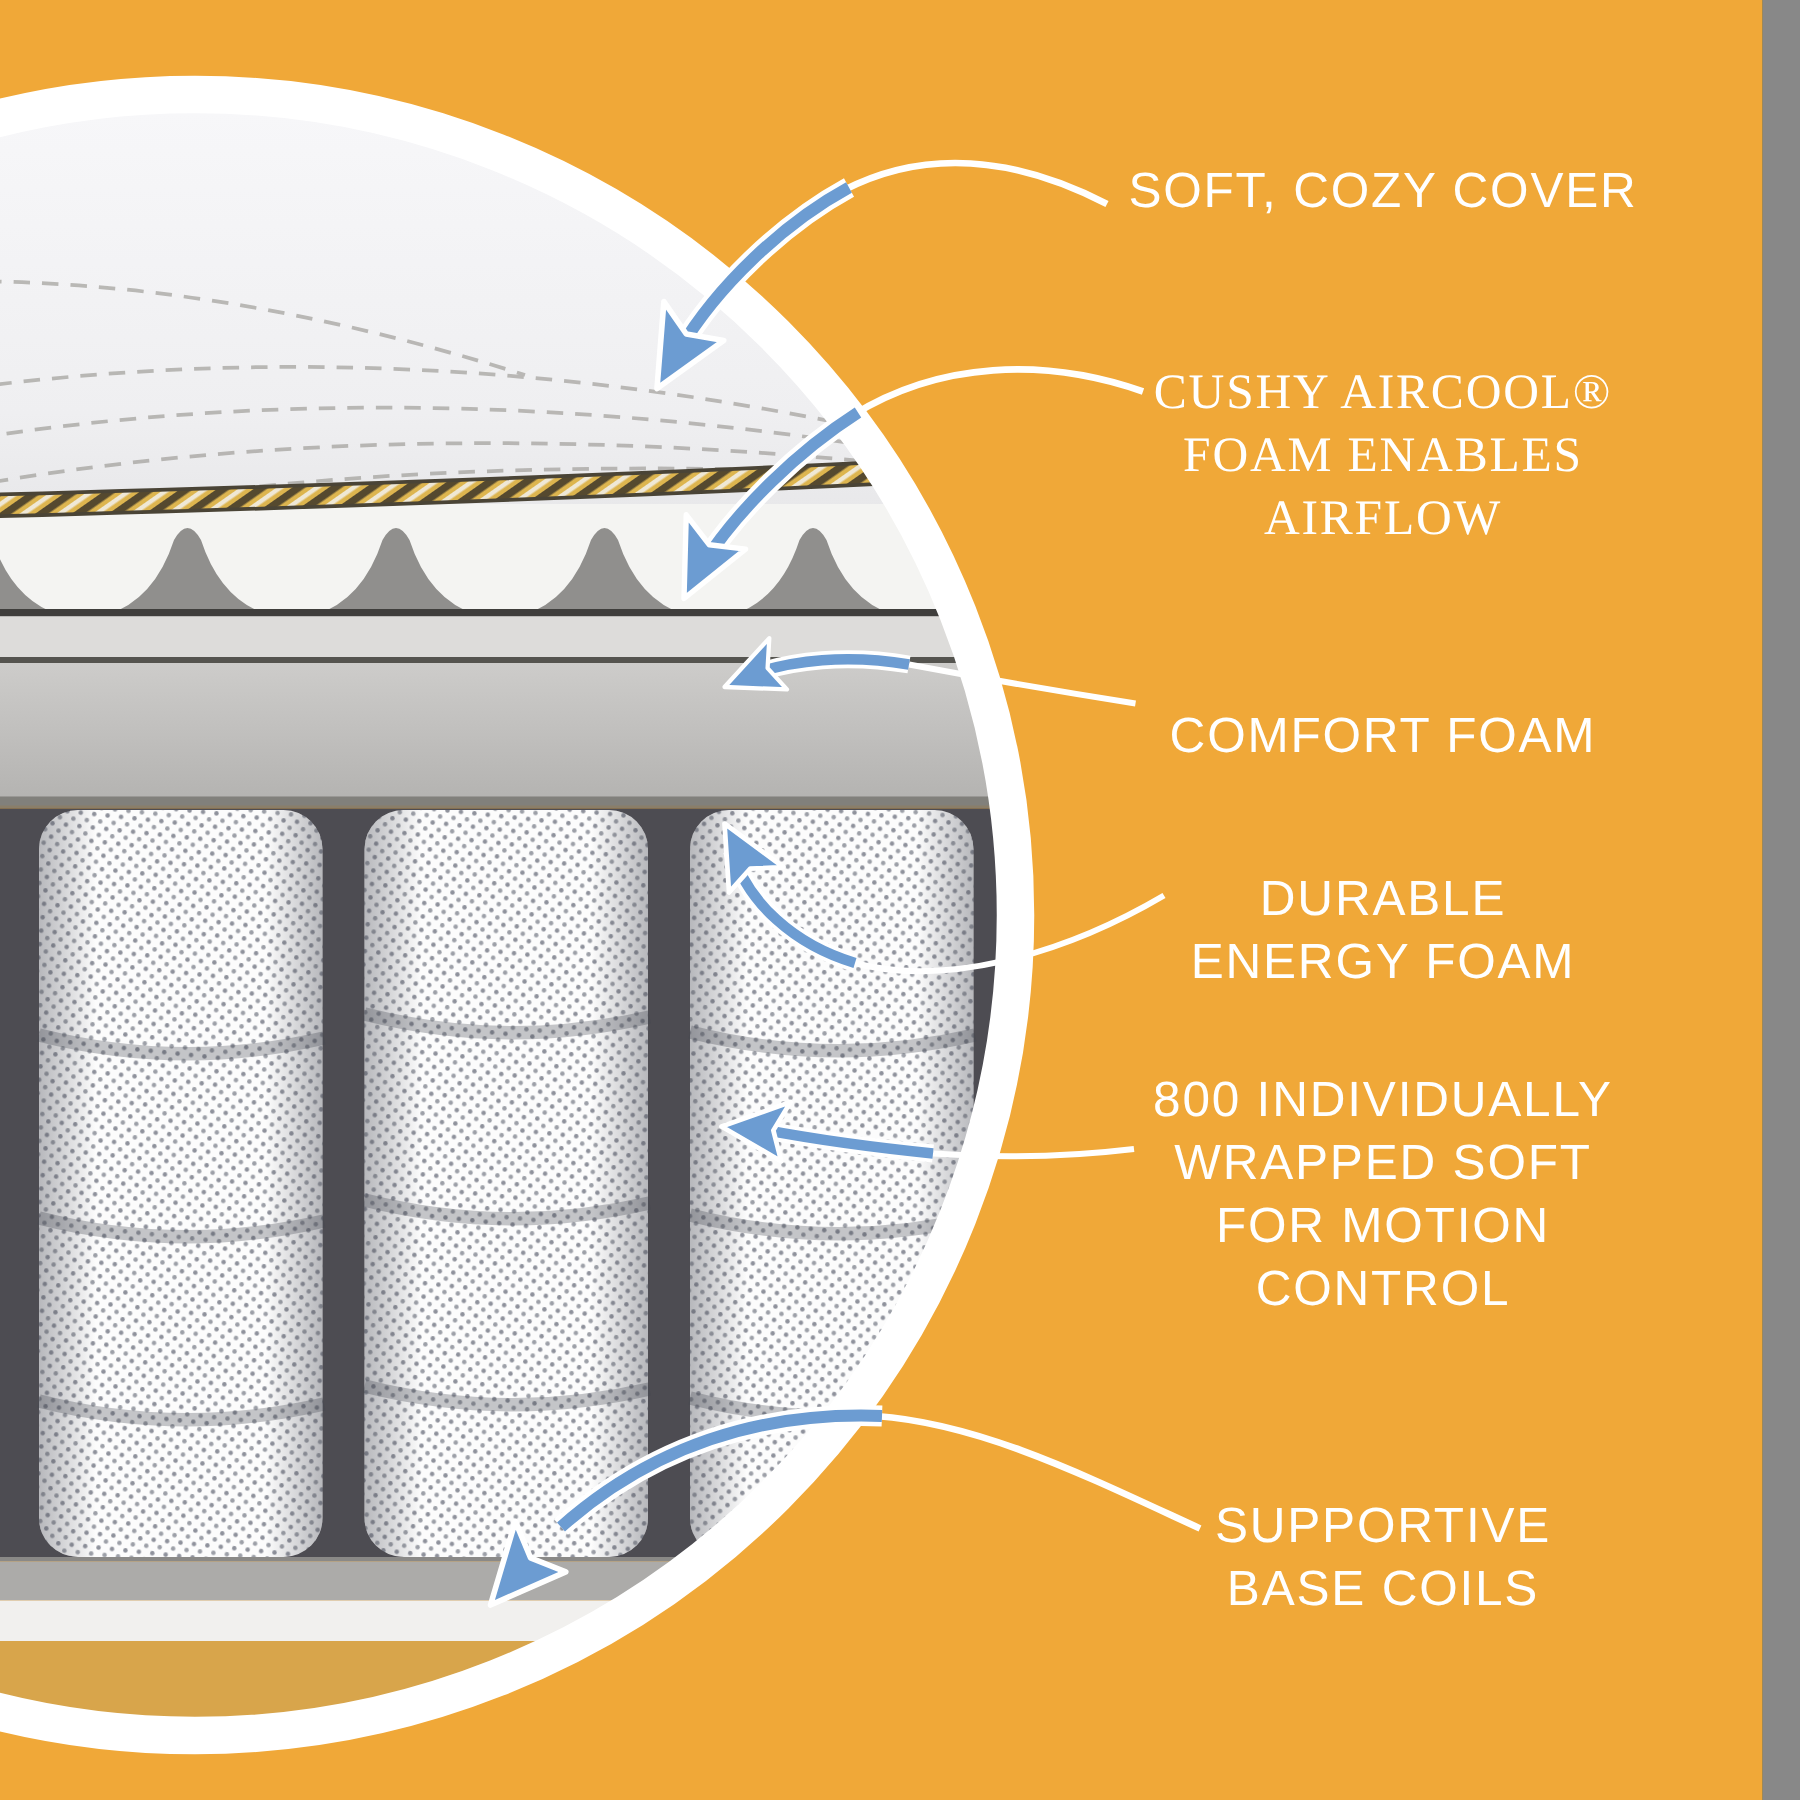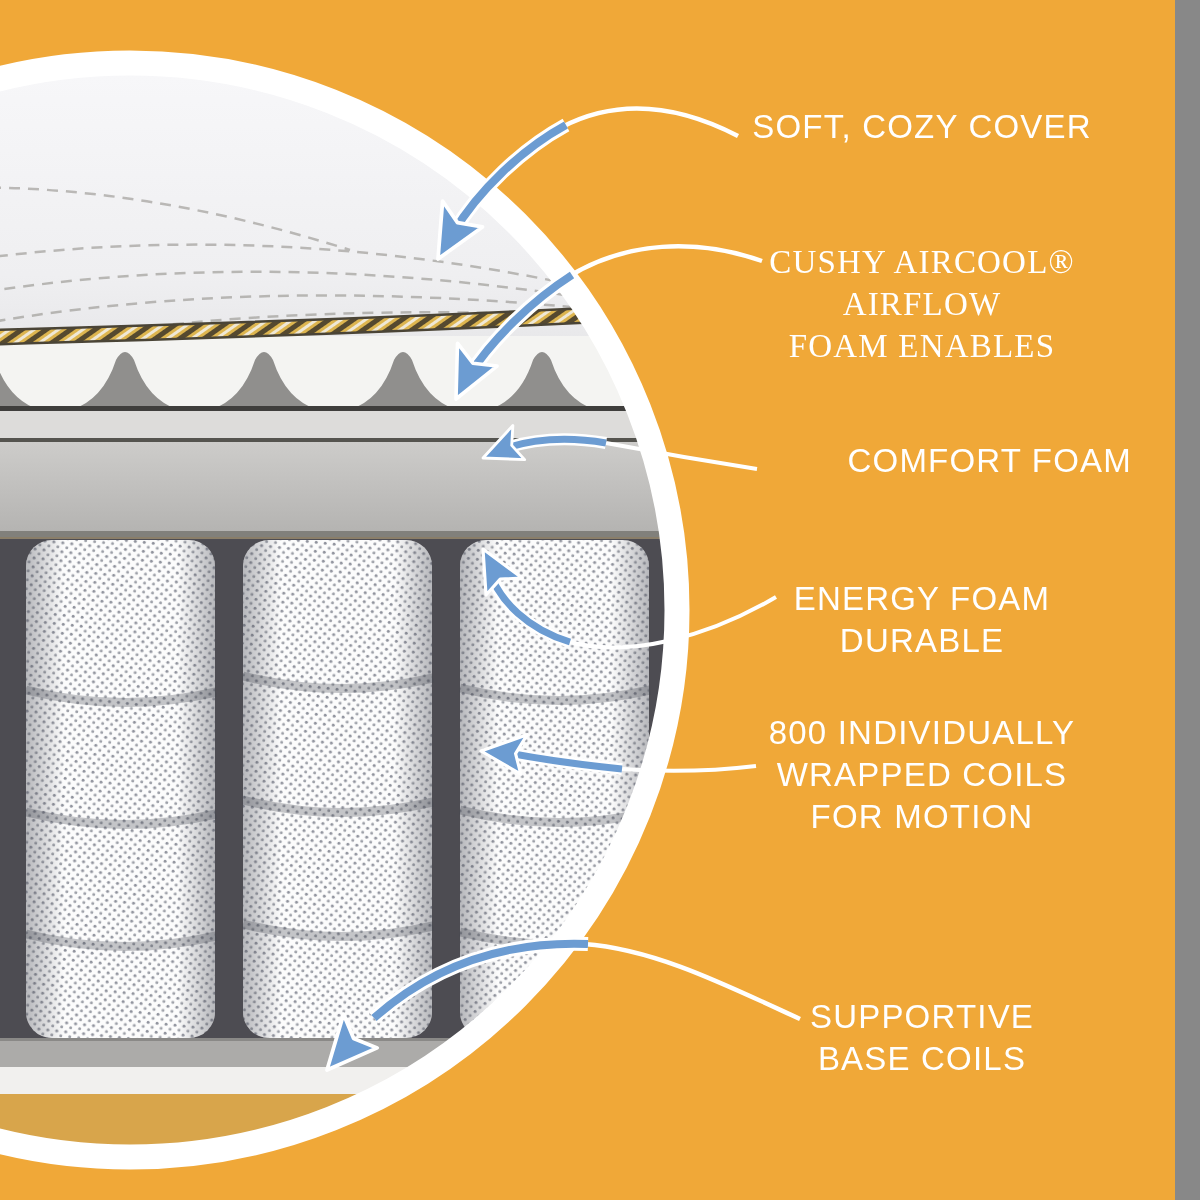--- a/index.html
+++ b/index.html
@@ -18,21 +18,21 @@
     text-align:center;
     color:#FFFFFF;
     font-size:33px;
     line-height:42px;
     letter-spacing:1.2px;
     font-weight:400;
     -webkit-font-smoothing:antialiased;
   }
   .l1{top:106px;}
   .l2{top:241px;font-family:Liberation Serif, serif;}
-  .l3{top:440px;text-align:right;}
+  .l3{top:469px;}
   .l4{top:578px;}
   .l5{top:712px;}
   .l6{top:996px;}
 </style>
 </head>
 <body>
 
 <div class="canvas">
 
   <svg width="1200" height="1200" viewBox="0 0 1200 1200">
@@ -234,37 +234,38 @@
       </g>
     </g>
   </svg>
 
   <div class="label l1">
     <div>SOFT, COZY COVER</div>
   </div>
 
   <div class="label l2">
     <div>CUSHY AIRCOOL®</div>
+    <div>FOAM ENABLES</div>
     <div>AIRFLOW</div>
-    <div>FOAM ENABLES</div>
   </div>
 
   <div class="label l3">
     <div>COMFORT FOAM</div>
   </div>
 
   <div class="label l4">
+    <div>DURABLE</div>
     <div>ENERGY FOAM</div>
-    <div>DURABLE</div>
   </div>
 
   <div class="label l5">
     <div>800 INDIVIDUALLY</div>
-    <div>WRAPPED COILS</div>
+    <div>WRAPPED SOFT</div>
     <div>FOR MOTION</div>
+    <div>CONTROL</div>
   </div>
 
   <div class="label l6">
     <div>SUPPORTIVE</div>
     <div>BASE COILS</div>
   </div>
 
 </div>
 
 </body></html>

